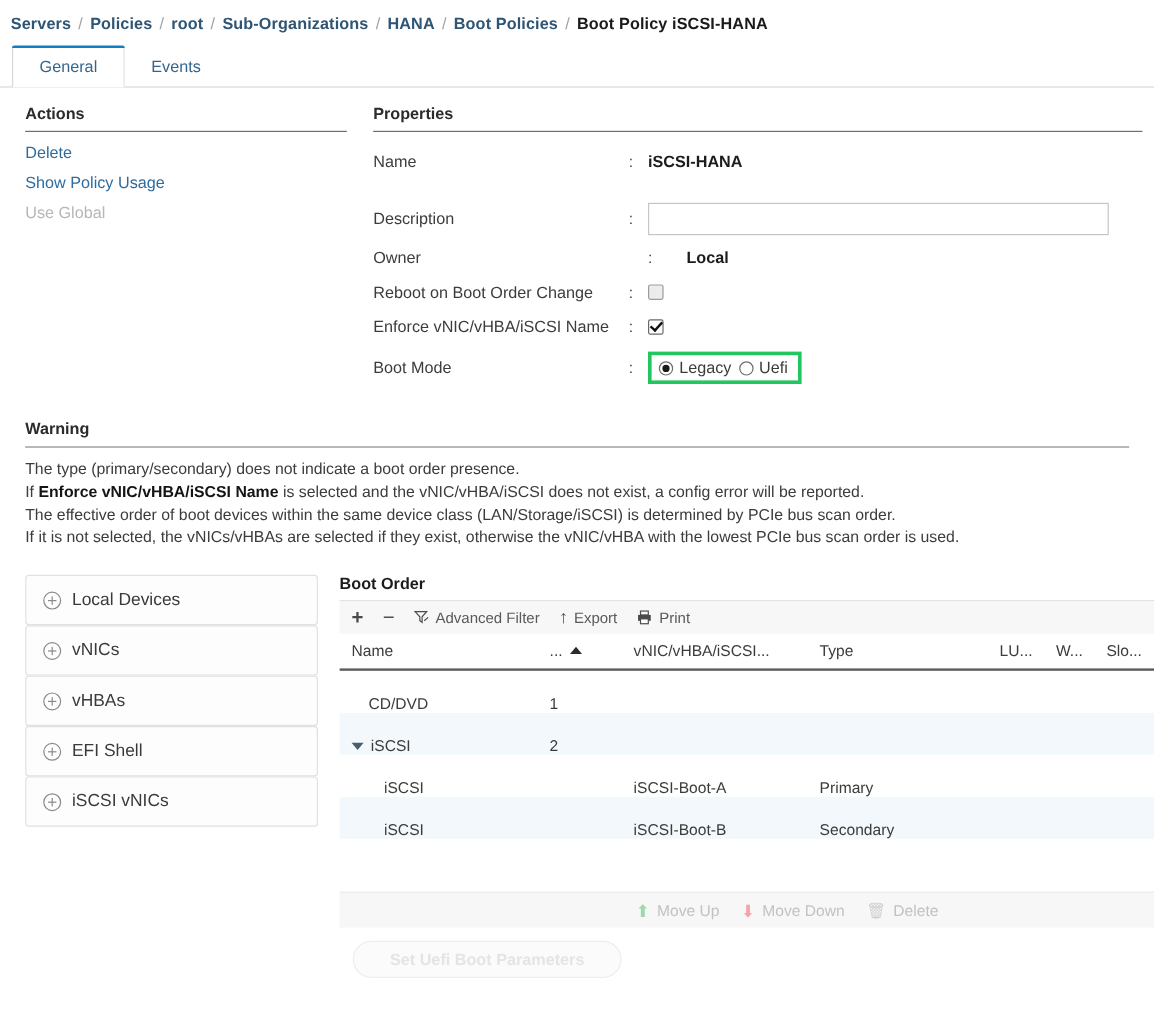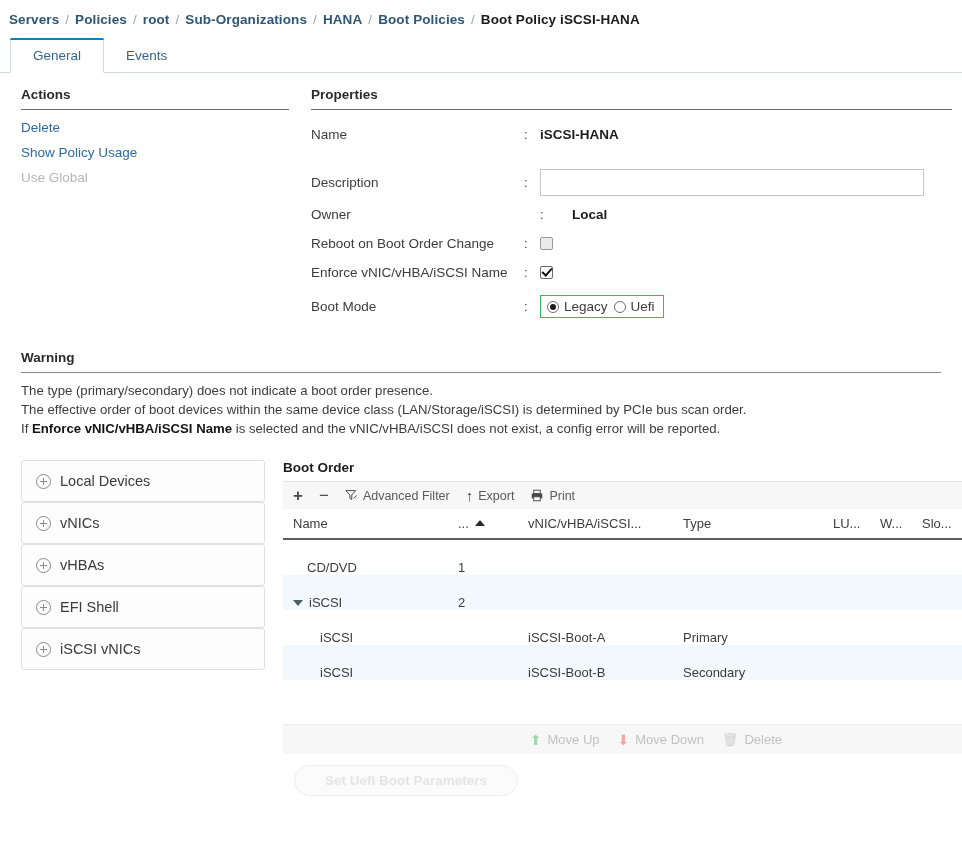--- a/index.html
+++ b/index.html
@@ -107,21 +107,21 @@
   .cbx.checked { background: #fdfdfd; border-color: #6a6a6a; }
   .cbx.checked:after {
     content: "";
     position: absolute; left: 3px; top: -1px;
     width: 4px; height: 8px;
     border: solid #111; border-width: 0 2px 2px 0;
     transform: rotate(42deg);
   }
 
   .radio-box {
-    border: 1px solid #22c55e;
+    border: 3px solid #22c55e;
     padding: 3px 8px 3px 6px;
     display: inline-flex; align-items: center; gap: 6px;
     background: #fff;
   }
   .radio-opt { display: inline-flex; align-items: center; gap: 5px; font-size: 13.5px; }
   .rdo {
     width: 12px; height: 12px; border-radius: 50%;
     border: 1px solid #6e6e6e; background: #fff;
     display: inline-block; position: relative;
   }
@@ -327,22 +327,23 @@
       </span>
     </div>
   </div>
 </div>
 
 <div id="warning">
   <div class="section-title">Warning</div>
   <div class="section-rule"></div>
   <div style="height:8px;"></div>
   <div class="warn-line">The type (primary/secondary) does not indicate a boot order presence.</div>
+  <div class="warn-line"><span>If </span><b>Enforce vNIC/vHBA/iSCSI Name</b><span> is selected and the vNIC/vHBA/iSCSI does not exist, a config error will be reported.</span></div>
   <div class="warn-line">The effective order of boot devices within the same device class (LAN/Storage/iSCSI) is determined by PCIe bus scan order.</div>
-  <div class="warn-line"><span>If </span><b>Enforce vNIC/vHBA/iSCSI Name</b><span> is selected and the vNIC/vHBA/iSCSI does not exist, a config error will be reported.</span></div>
+  <div class="warn-line">If it is not selected, the vNICs/vHBAs are selected if they exist, otherwise the vNIC/vHBA with the lowest PCIe bus scan order is used.</div>
 </div>
 
 <div id="lower">
 
   <div id="devices-col">
     <div class="dev-item">
       <span class="plus-circle"></span>
       <span>Local Devices</span>
     </div>
     <div class="dev-item">

